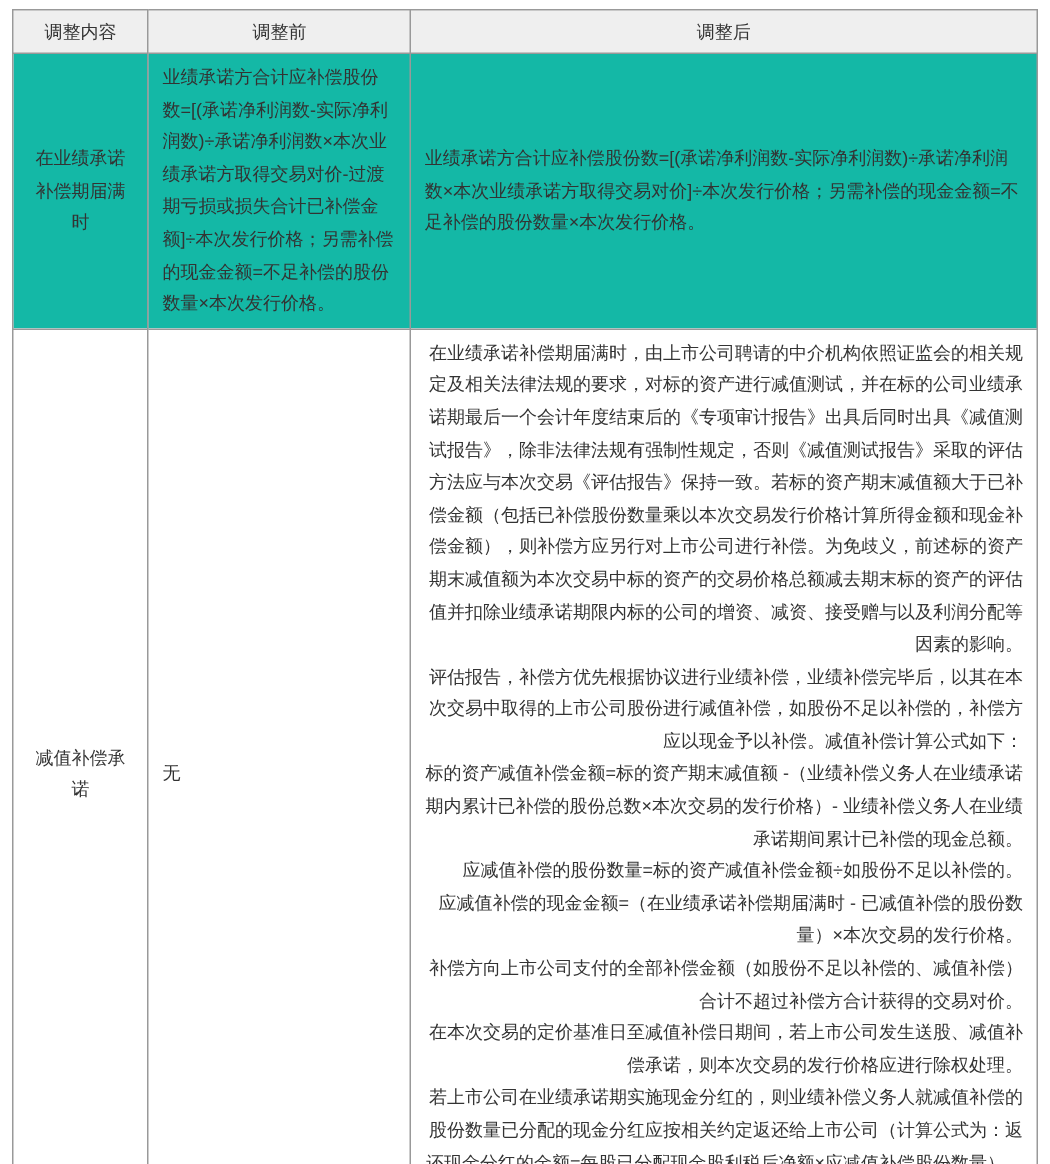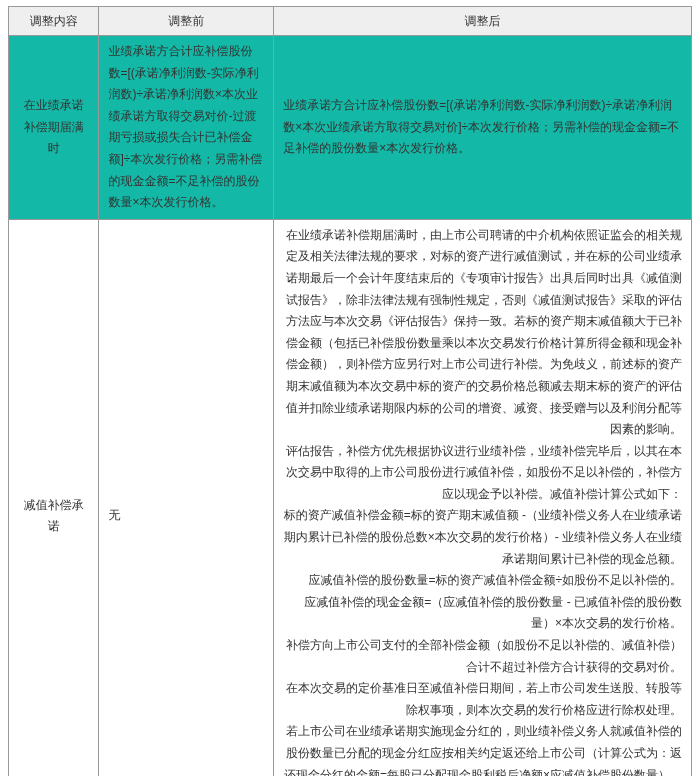--- a/index.html
+++ b/index.html
@@ -95,22 +95,22 @@
         <td class="v-mid">业绩承诺方合计应补偿股份数=[(承诺净利润数-实际净利润数)÷承诺净利润数×本次业绩承诺方取得交易对价]÷本次发行价格；另需补偿的现金金额=不足补偿的股份数量×本次发行价格。</td>
       </tr>
       <tr class="row-even">
         <td class="cell-item">减值补偿承诺</td>
         <td class="v-mid">无</td>
         <td class="v-top">
           <p>在业绩承诺补偿期届满时，由上市公司聘请的中介机构依照证监会的相关规定及相关法律法规的要求，对标的资产进行减值测试，并在标的公司业绩承诺期最后一个会计年度结束后的《专项审计报告》出具后同时出具《减值测试报告》，除非法律法规有强制性规定，否则《减值测试报告》采取的评估方法应与本次交易《评估报告》保持一致。若标的资产期末减值额大于已补偿金额（包括已补偿股份数量乘以本次交易发行价格计算所得金额和现金补偿金额），则补偿方应另行对上市公司进行补偿。为免歧义，前述标的资产期末减值额为本次交易中标的资产的交易价格总额减去期末标的资产的评估值并扣除业绩承诺期限内标的公司的增资、减资、接受赠与以及利润分配等因素的影响。</p>
           <p>评估报告，补偿方优先根据协议进行业绩补偿，业绩补偿完毕后，以其在本次交易中取得的上市公司股份进行减值补偿，如股份不足以补偿的，补偿方应以现金予以补偿。减值补偿计算公式如下：</p>
           <p>标的资产减值补偿金额=标的资产期末减值额 -（业绩补偿义务人在业绩承诺期内累计已补偿的股份总数×本次交易的发行价格）- 业绩补偿义务人在业绩承诺期间累计已补偿的现金总额。</p>
           <p>应减值补偿的股份数量=标的资产减值补偿金额÷如股份不足以补偿的。</p>
-          <p>应减值补偿的现金金额=（应减值补偿的股份数量 - 已减值补偿的股份数量）×本次交易的发行价格。</p>
+          <p>应减值补偿的现金金额=（在业绩承诺补偿期届满时 - 已减值补偿的股份数量）×本次交易的发行价格。</p>
           <p>补偿方向上市公司支付的全部补偿金额（如股份不足以补偿的、减值补偿）合计不超过补偿方合计获得的交易对价。</p>
-          <p>在本次交易的定价基准日至减值补偿日期间，若上市公司发生送股、转股等除权事项，则本次交易的发行价格应进行除权处理。</p>
+          <p>在本次交易的定价基准日至减值补偿日期间，若上市公司发生送股、减值补偿承诺，则本次交易的发行价格应进行除权处理。</p>
           <p>若上市公司在业绩承诺期实施现金分红的，则业绩补偿义务人就减值补偿的股份数量已分配的现金分红应按相关约定返还给上市公司（计算公式为：返还现金分红的金额=每股已分配现金股利税后净额×应减值补偿股份数量），返还的现金分红不作为已补偿金额，不计入上述补偿金额的计算公式。</p>
         </td>
       </tr>
     </tbody>
   </table>
 
 </div>
 
 </body></html>

